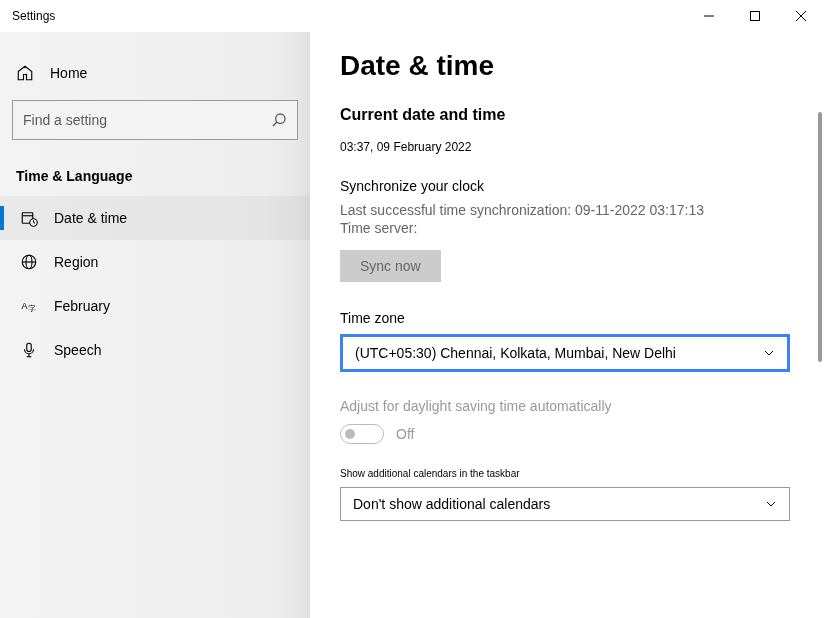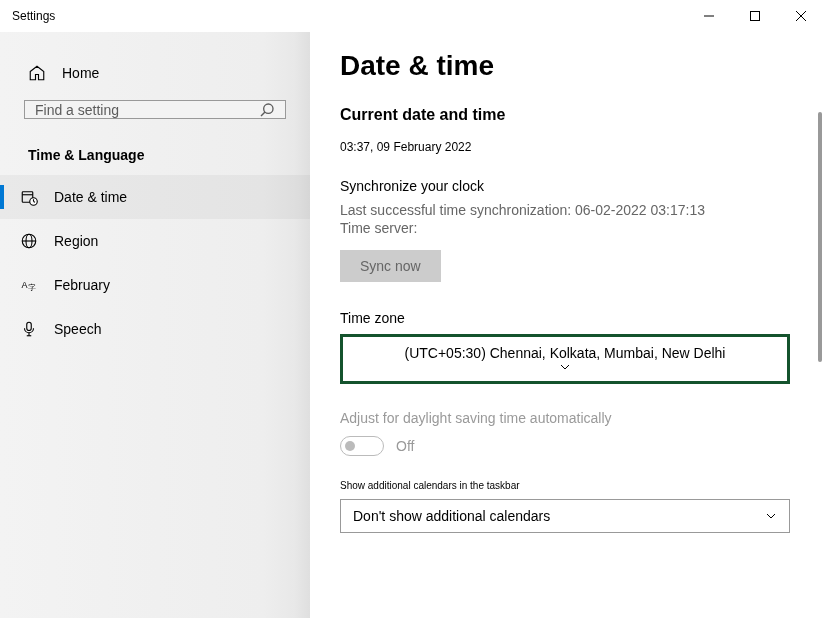--- a/index.html
+++ b/index.html
@@ -48,42 +48,42 @@
       display: flex;
       height: calc(100% - 32px);
     }
     .sidebar {
       width: 310px;
       background: linear-gradient(to right, #f3f3f3 0%, #eeeeee 85%, #e8e8e8 95%, #dfdfdf 100%);
       padding-top: 20px;
       position: relative;
     }
     .sidebar-inner {
-      padding: 0 24px;
+      padding: 0 12px;
     }
     .home-item {
       display: flex;
       align-items: center;
       gap: 16px;
       padding: 12px 4px;
       font-size: 14px;
       color: #000;
       cursor: default;
     }
     .home-item svg {
       width: 18px;
       height: 18px;
     }
     .search-box {
       margin-top: 6px;
       border: 1px solid #999;
       display: flex;
       align-items: center;
       padding: 0 10px;
-      height: 19px;
+      height: 40px;
       background: #f3f3f3;
     }
     .search-box input {
       border: none;
       background: transparent;
       outline: none;
       flex: 1;
       font-size: 14px;
       color: #000;
     }
@@ -194,22 +194,21 @@
     .dropdown {
       border: 1px solid #999;
       padding: 8px 12px;
       display: flex;
       align-items: center;
       justify-content: space-between;
       font-size: 14px;
       cursor: default;
     }
     .dropdown.highlighted {
-      border: 3px solid #14532d;
-      flex-direction: column;
+      border: 3px solid #3b82f6;
     }
     .dropdown svg {
       width: 12px;
       height: 12px;
     }
     .dst-label {
       font-size: 14px;
       color: #9a9a9a;
       margin-top: 26px;
       margin-bottom: 10px;
@@ -331,21 +330,21 @@
     </div>
   </div>
 
   <div class="content">
     <div class="content-wrap">
       <h1>Date &amp; time</h1>
       <h2 class="subh">Current date and time</h2>
       <div class="datetime-value">03:37, 09 February 2022</div>
 
       <div class="sync-title">Synchronize your clock</div>
-      <div class="sync-info">Last successful time synchronization: 06-02-2022 03:17:13</div>
+      <div class="sync-info">Last successful time synchronization: 09-11-2022 03:17:13</div>
       <div class="sync-info">Time server:</div>
       <button class="sync-button">Sync now</button>
 
       <div class="tz-label">Time zone</div>
       <div class="dropdown highlighted">
         <span>(UTC+05:30) Chennai, Kolkata, Mumbai, New Delhi</span>
         <svg viewBox="0 0 12 12" fill="none" stroke="black" stroke-width="1">
             <polyline points="2,4 6,8 10,4"></polyline>
           </svg>
       </div>

